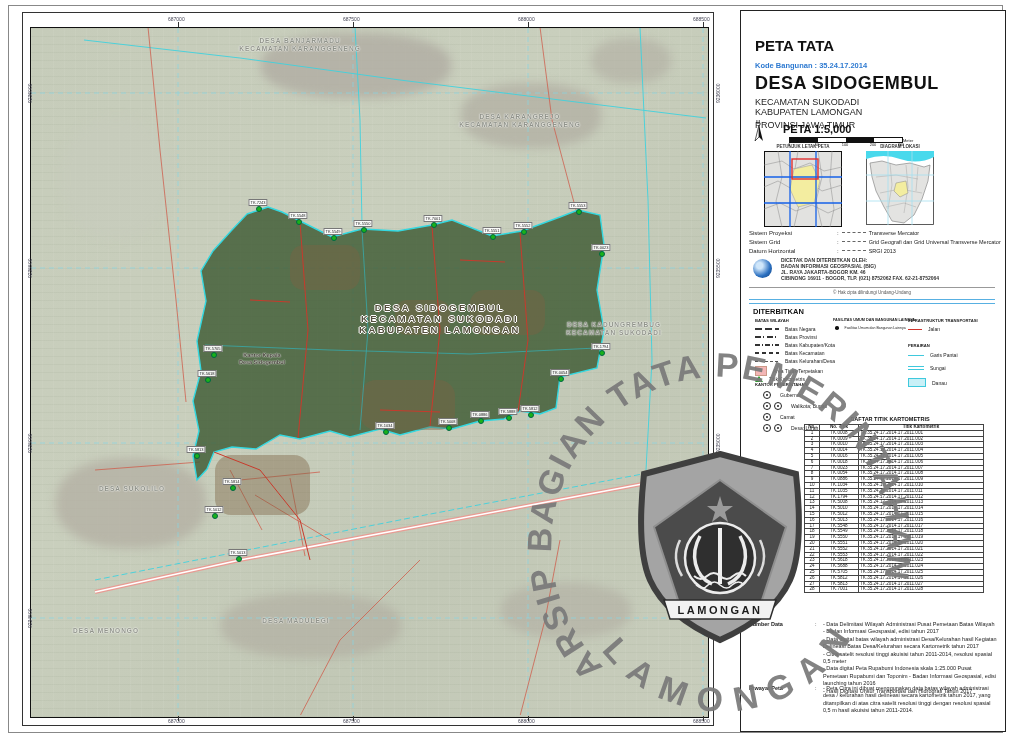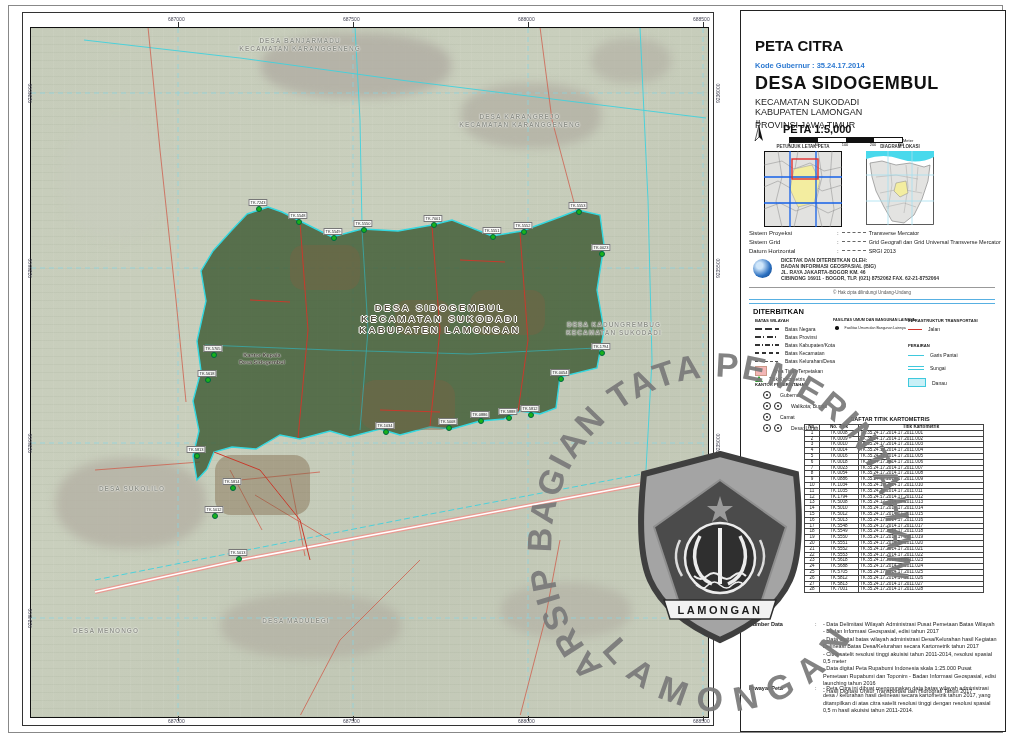--- a/index.html
+++ b/index.html
@@ -264,22 +264,22 @@
         <div class="gridlab v" style="left: 27px; top: 453px;">9235000</div>
         <div class="gridlab v" style="left: 27px; top: 628px;">9234500</div>
         <div class="gridlab v" style="left: 715px; top: 103px;">9236000</div>
         <div class="gridlab v" style="left: 715px; top: 278px;">9235500</div>
         <div class="gridlab v" style="left: 715px; top: 453px;">9235000</div>
         <div class="gridlab v" style="left: 715px; top: 628px;">9234500</div>
       </div>
   </div>
 
   <div class="abs" id="panel">
-    <div class="sec p-title" style="left:14px;top:26px;">PETA CITRA</div>
-    <div class="sec p-kode" style="left:14px;top:50px;">Kode Gubernur : 35.24.17.2014</div>
+    <div class="sec p-title" style="left:14px;top:26px;">PETA TATA</div>
+    <div class="sec p-kode" style="left:14px;top:50px;">Kode Bangunan : 35.24.17.2014</div>
     <div class="sec p-village" style="left:14px;top:62px;">DESA SIDOGEMBUL</div>
     <div class="sec p-sub" style="left:14px;top:86px;">KECAMATAN SUKODADI</div>
     <div class="sec p-sub" style="left:14px;top:96px;">KABUPATEN LAMONGAN</div>
     <div class="sec p-sub" style="left:14px;top:109px;">PROVINSI JAWA TIMUR</div>
 
     <div class="sec" style="left:10px;top:108px;width:14px;text-align:center;font-size:5px;font-weight:bold;color:#111;">U</div>
     <svg class="sec" style="left:12px;top:114px;" width="12" height="18" viewBox="0 0 12 18">
       <polygon points="6,0 10,16 6,12" fill="#111"></polygon>
       <polygon points="6,0 2,16 6,12" fill="#fff" stroke="#111" stroke-width="0.7"></polygon>
     </svg>

